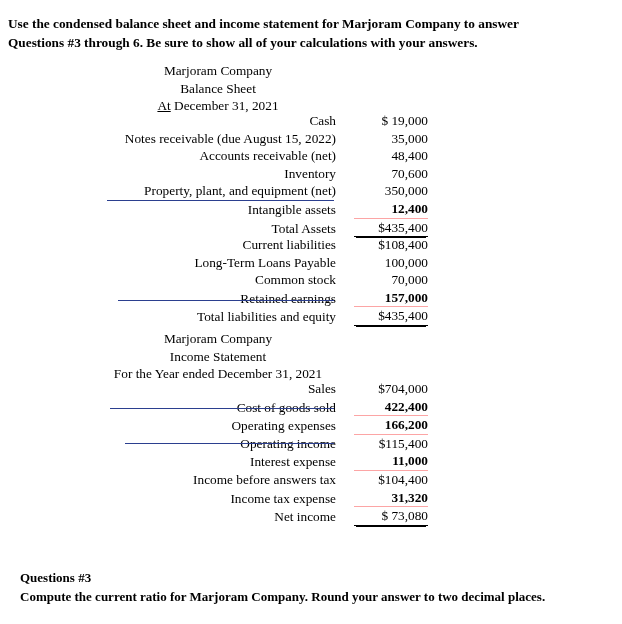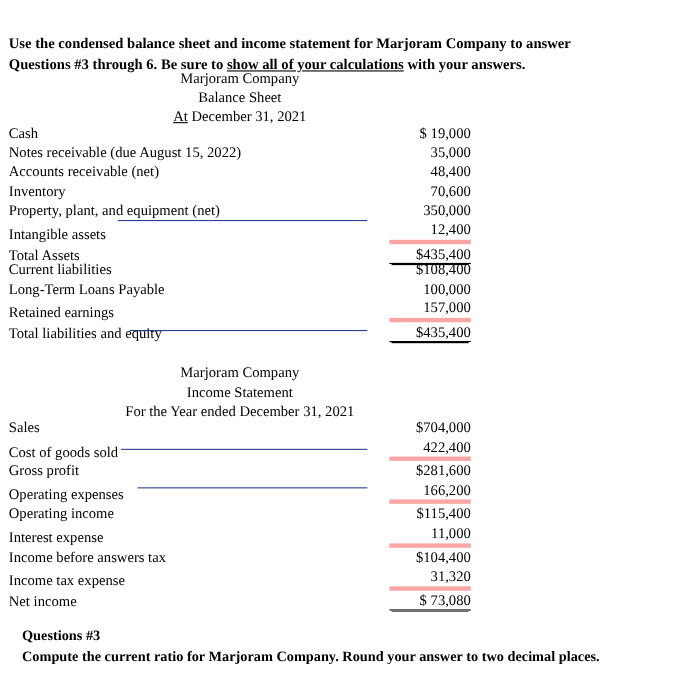--- a/index.html
+++ b/index.html
@@ -21,24 +21,22 @@
     padding: 0;
   }
   .intro {
     position: absolute;
     left: 8px;
     top: 14px;
     width: 600px;
     font-weight: bold;
     font-size: 13.3px;
     line-height: 19px;
-    margin-top: 16px;
   }
   .intro .underline-span {
-    text-decoration: underline;
   }
   .stmt-title {
     text-align: center;
     font-size: 13.3px;
     line-height: 17.5px;
   }
   .balance-title-block {
     position: absolute;
     left: 8px;
     top: 62px;
@@ -57,21 +55,21 @@
     border-collapse: collapse;
     font-size: 13.3px;
   }
   table.fin td {
     padding: 0;
     line-height: 17.6px;
     vertical-align: bottom;
     white-space: nowrap;
   }
   td.label {
-    text-align: left;
+    text-align: right;
     padding-left: 0;
   }
   td.amount {
     text-align: right;
     width: 92px;
   }
   .indent {
     padding-left: 36px;
     margin-left: 16px;
   }
@@ -110,21 +108,22 @@
   }
   .amount-inner {
     display: inline-block;
     min-width: 74px;
     text-align: right;
   }
   .underline-box {
     display: inline-block;
     min-width: 74px;
     text-align: right;
-    border-bottom: 4px solid #fca5a5;
+    border-bottom: 1px solid #fca5a5;
+    font-weight: bold;
   }
   .double-box {
     display: inline-block;
     min-width: 74px;
     text-align: right;
     border-bottom: 1px solid #000;
     box-shadow: 0 3px 0 -2px #000;
   }
 </style>
 </head>
@@ -180,20 +179,24 @@
     <tbody>
       <tr>
         <td class="label">Current liabilities</td>
         <td class="amount"><span class="amount-inner">$108,400</span></td>
       </tr>
       <tr>
         <td class="label">Long-Term Loans Payable</td>
         <td class="amount"><span class="amount-inner">100,000</span></td>
       </tr>
       <tr>
+        <td class="label">Common stock</td>
+        <td class="amount"><span class="amount-inner">70,000</span></td>
+      </tr>
+      <tr>
         <td class="label">Retained earnings</td>
         <td class="amount"><span class="underline-box">157,000</span></td>
       </tr>
       <tr>
         <td class="label indent">Total liabilities and equity</td>
         <td class="amount"><span class="double-box">$435,400</span></td>
       </tr>
     </tbody>
   </table>
 
@@ -210,24 +213,20 @@
     <tbody>
       <tr>
         <td class="label">Sales</td>
         <td class="amount"><span class="amount-inner">$704,000</span></td>
       </tr>
       <tr>
         <td class="label">Cost of goods sold</td>
         <td class="amount"><span class="underline-box">422,400</span></td>
       </tr>
       <tr>
-        <td class="label">Gross profit</td>
-        <td class="amount"><span class="amount-inner">$281,600</span></td>
-      </tr>
-      <tr>
         <td class="label">Operating expenses</td>
         <td class="amount"><span class="underline-box">166,200</span></td>
       </tr>
       <tr>
         <td class="label">Operating income</td>
         <td class="amount"><span class="amount-inner">$115,400</span></td>
       </tr>
       <tr>
         <td class="label">Interest expense</td>
         <td class="amount"><span class="underline-box">11,000</span></td>

